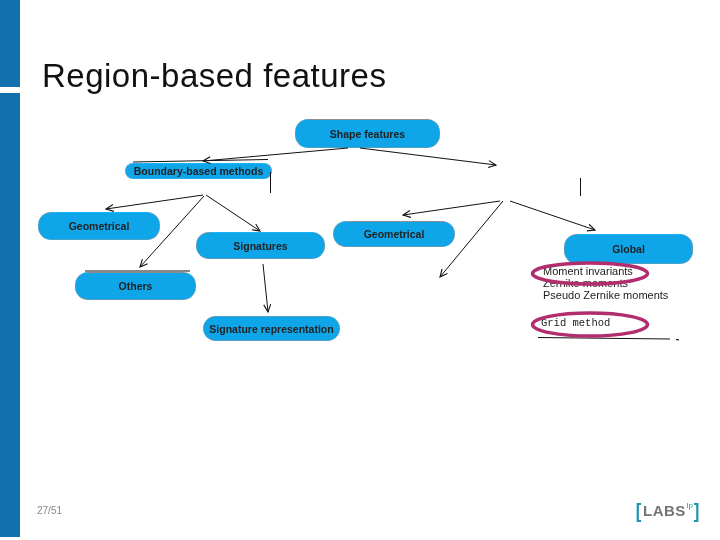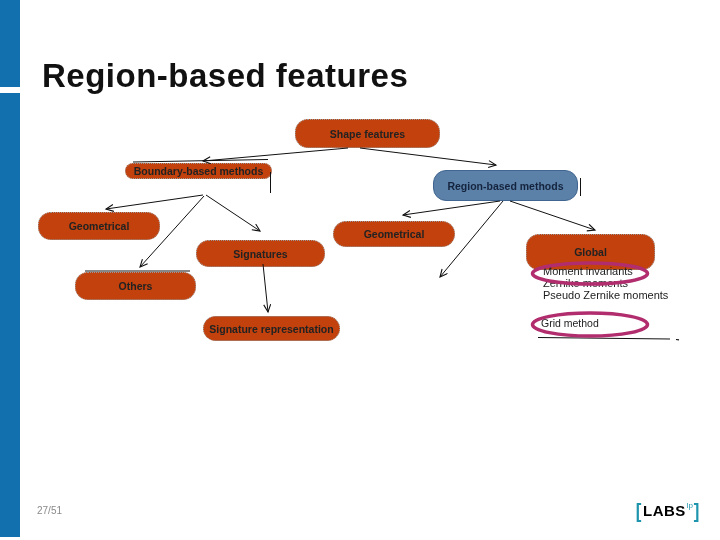--- a/index.html
+++ b/index.html
@@ -4,39 +4,39 @@
 <style>
   html,body{margin:0;padding:0;background:#ffffff;}
   .slide{
     position:relative;width:720px;height:540px;background:#ffffff;overflow:hidden;
     font-family:"Liberation Sans", sans-serif;
   }
   .accent-bar{position:absolute;left:0;top:0;width:20px;height:537px;background:#1170ad;}
   .accent-gap{position:absolute;left:0;top:87px;width:20px;height:6px;background:#ffffff;}
   .title{
     position:absolute;left:42px;top:57px;margin:0;
-    font-size:33px;font-weight:700;color:#111111;letter-spacing:0.5px;white-space:nowrap;
+    font-size:33px;font-weight:400;color:#111111;letter-spacing:0.5px;white-space:nowrap;
   }
   .node{
     position:absolute;display:flex;align-items:center;justify-content:center;
     border-radius:13px;font-size:10.5px;font-weight:700;color:#222222;
-    background:#c2410c;border:1px dotted #9a9a9a;box-sizing:border-box;text-align:center;
+    background:#0ea5e9;border:1px dotted #9a9a9a;box-sizing:border-box;text-align:center;
   }
   .node.blue{background:#5b81a8;border:1px solid #3f6590;color:#15243e;}
   .list-block{
     position:absolute;left:543px;top:265px;font-size:11px;color:#1c1c1c;
     line-height:12px;font-weight:400;white-space:nowrap;
   }
   .grid-method{
-    position:absolute;left:541px;top:317px;font-size:10.5px;color:#1c1c1c;font-weight:400;white-space:nowrap;
+    position:absolute;left:541px;top:317px;font-size:10.5px;color:#1c1c1c;font-weight:400;white-space:nowrap;font-family:Liberation Mono, monospace;
   }
   .page-number{position:absolute;left:37px;top:505px;font-size:10px;color:#8a8a8a;}
   .logo{position:absolute;left:635px;top:500px;display:flex;align-items:flex-start;white-space:nowrap;}
   .logo .bracket{color:#1e94ad;font-size:21px;font-weight:700;line-height:22px;transform:scaleX(0.8);}
-  .logo .word{color:#000000;font-size:15px;font-weight:700;letter-spacing:0.5px;line-height:22px;padding:0 1px;}
+  .logo .word{color:#737373;font-size:15px;font-weight:700;letter-spacing:0.5px;line-height:22px;padding:0 1px;}
   .logo .sup{color:#1e94ad;font-size:8px;font-weight:400;line-height:10px;margin-top:1px;}
   svg.overlay{position:absolute;left:0;top:0;width:720px;height:540px;pointer-events:none;}
 </style>
 </head>
 <body>
 
 <div class="slide">
 
   <div class="accent-bar"></div>
   <div class="accent-gap"></div>
@@ -44,46 +44,43 @@
   <h1 class="title">Region-based features</h1>
 
   <div class="node" style="left:295px;top:119px;width:145px;height:29px">
     <span>Shape features</span>
   </div>
 
   <div class="node" style="left:125px;top:163px;width:147px;height:16px">
     <span>Boundary-based methods</span>
   </div>
 
-  <div class="node blue" style="left:433px;top:170px;width:145px;height:31px">
-    <span>Region-based methods</span>
-  </div>
 
   <div class="node" style="left:38px;top:212px;width:122px;height:28px">
     <span>Geometrical</span>
   </div>
 
-  <div class="node" style="left:196px;top:240px;width:129px;height:27px">
+  <div class="node" style="left:196px;top:232px;width:129px;height:27px">
     <span>Signatures</span>
   </div>
 
   <div class="node" style="left:75px;top:272px;width:121px;height:28px">
     <span>Others</span>
   </div>
 
   <div class="node" style="left:203px;top:316px;width:137px;height:25px">
     <span>Signature representation</span>
   </div>
 
   <div class="node" style="left:333px;top:221px;width:122px;height:26px">
     <span>Geometrical</span>
   </div>
 
 
-  <div class="node" style="left:526px;top:234px;width:129px;height:36px">
+  <div class="node" style="left:564px;top:234px;width:129px;height:30px">
     <span>Global</span>
   </div>
 
   <div class="list-block">
     <div>Moment invariants</div>
     <div>Zernike moments</div>
     <div>Pseudo Zernike moments</div>
   </div>
 
   <div class="grid-method">Grid method</div>

